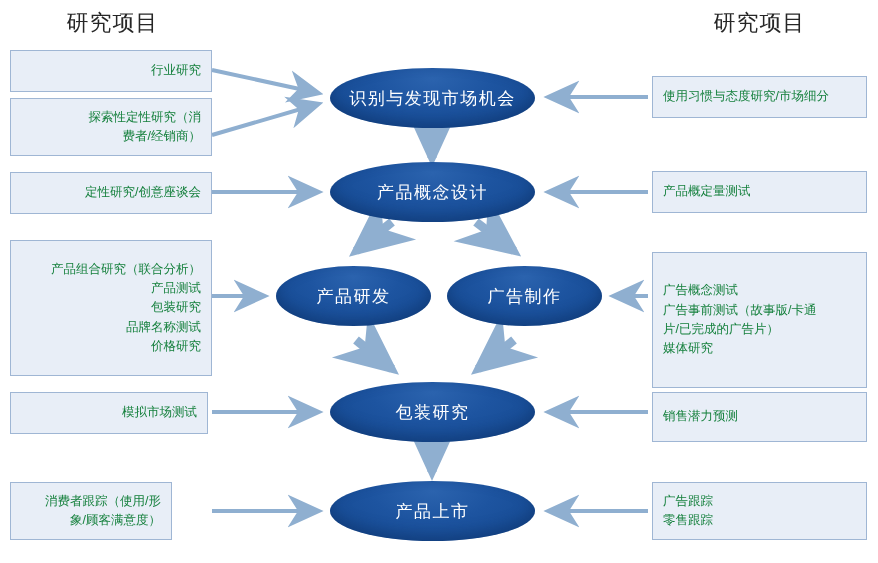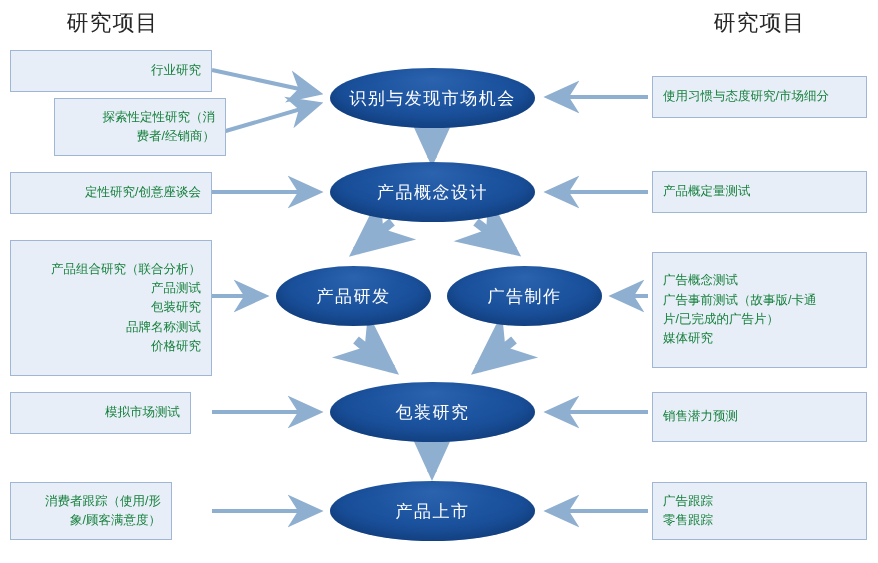--- a/index.html
+++ b/index.html
@@ -110,55 +110,55 @@
     <path d="M648,511 L549,511" stroke="#8fafd0" stroke-width="4" fill="none" marker-end="url(#ah)"></path>
   </svg>
 
   <div class="col-head" style="left:10px; top:8px; width:205px;">研究项目</div>
   <div class="col-head" style="left:652px; top:8px; width:215px;">研究项目</div>
 
   <div class="sbox left" style="left:10px; top:50px; width:202px; height:42px;">
     <span class="ln">行业研究</span>
   </div>
 
-  <div class="sbox left" style="left:10px; top:98px; width:172px; height:58px;margin-left:44px;">
+  <div class="sbox left" style="left:10px; top:98px; width:202px; height:58px;">
     <span class="ln">探索性定性研究（消</span>
     <span class="ln">费者/经销商）</span>
   </div>
 
   <div class="sbox left" style="left:10px; top:172px; width:202px; height:42px;">
     <span class="ln">定性研究/创意座谈会</span>
   </div>
 
   <div class="sbox left" style="left:10px; top:240px; width:202px; height:136px;">
     <span class="ln">产品组合研究（联合分析）</span>
     <span class="ln">产品测试</span>
     <span class="ln">包装研究</span>
     <span class="ln">品牌名称测试</span>
     <span class="ln">价格研究</span>
   </div>
 
-  <div class="sbox left" style="left:10px; top:392px; width:181px; height:42px;">
+  <div class="sbox left" style="left:10px; top:392px; width:198px; height:42px;">
     <span class="ln">模拟市场测试</span>
   </div>
 
   <div class="sbox left" style="left:10px; top:482px; width:162px; height:58px;">
     <span class="ln">消费者跟踪（使用/形</span>
     <span class="ln">象/顾客满意度）</span>
   </div>
 
   <div class="sbox right" style="left:652px; top:76px; width:215px; height:42px;">
     <span class="ln">使用习惯与态度研究/市场细分</span>
   </div>
 
   <div class="sbox right" style="left:652px; top:171px; width:215px; height:42px;">
     <span class="ln">产品概定量测试</span>
   </div>
 
-  <div class="sbox right" style="left:652px; top:252px; width:215px; height:116px;">
+  <div class="sbox right" style="left:652px; top:252px; width:215px; height:136px;">
     <span class="ln">广告概念测试</span>
     <span class="ln">广告事前测试（故事版/卡通</span>
     <span class="ln">片/已完成的广告片）</span>
     <span class="ln">媒体研究</span>
   </div>
 
   <div class="sbox right" style="left:652px; top:392px; width:215px; height:50px;">
     <span class="ln">销售潜力预测</span>
   </div>
 

